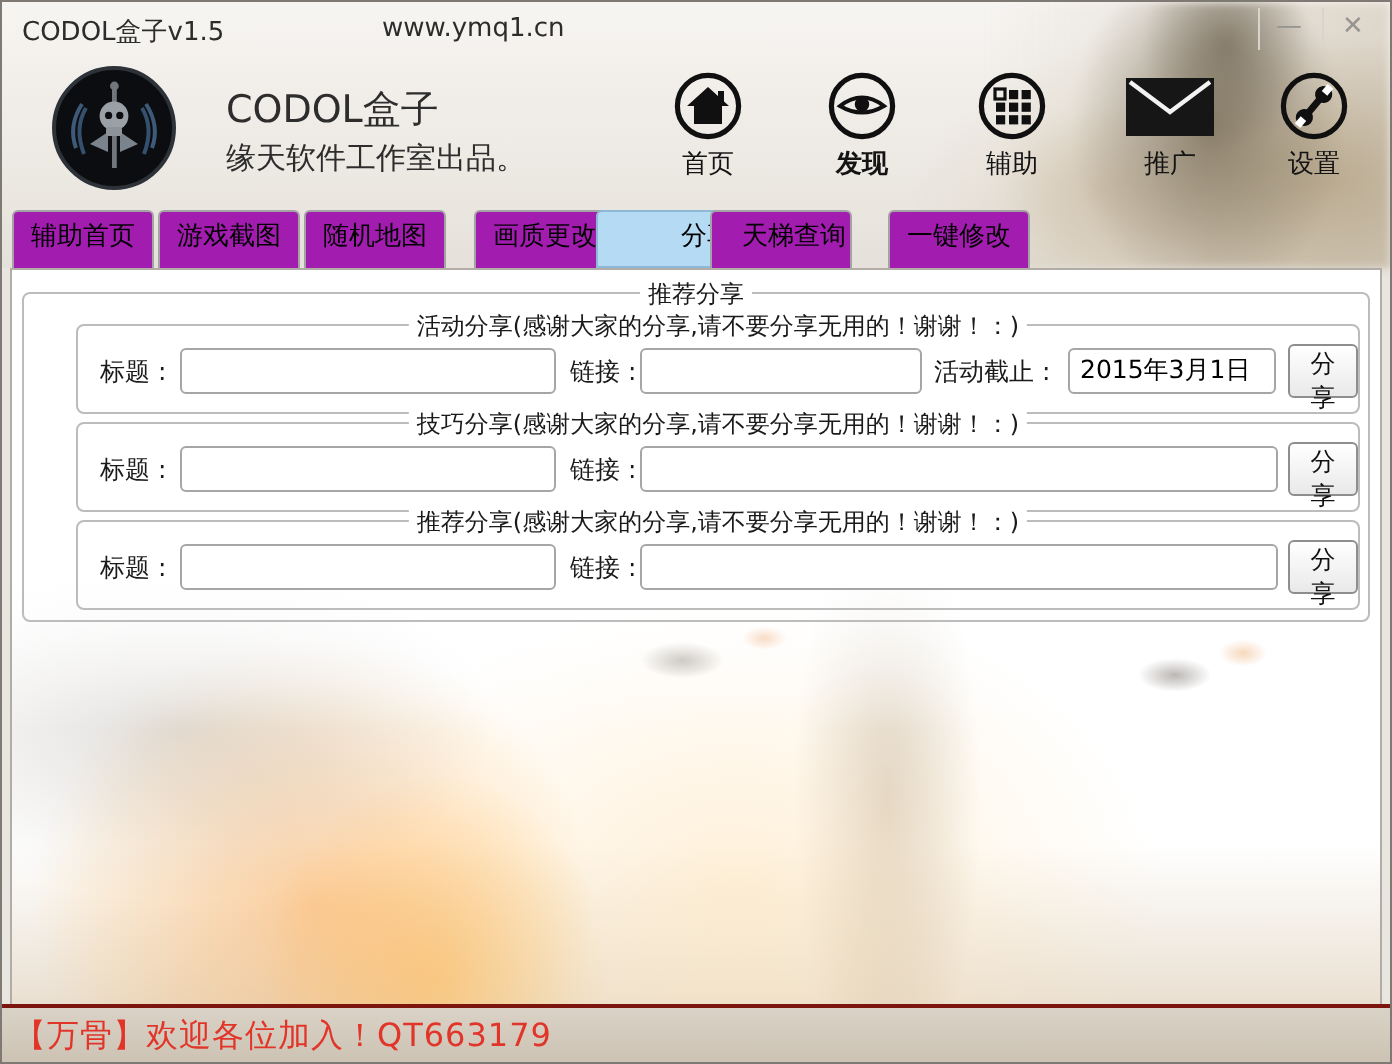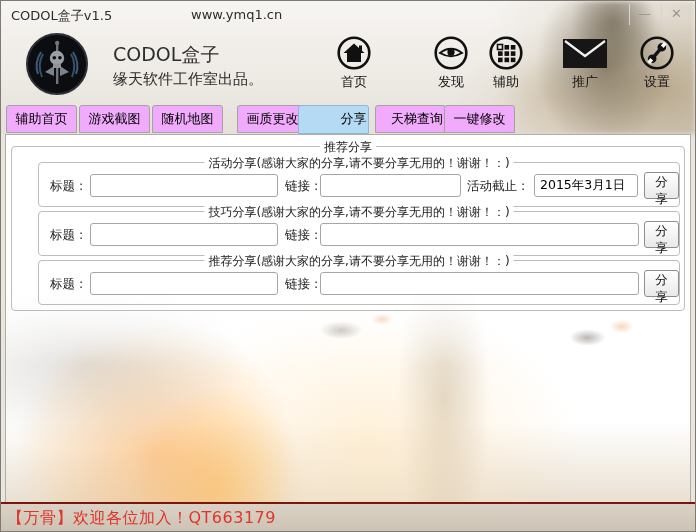--- a/index.html
+++ b/index.html
@@ -28,31 +28,31 @@
   .btn-close{right:4px;}
 
   
   .header{position:absolute;top:28px;left:0;right:0;height:72px;}
   .logo{position:absolute;left:24px;top:3px;width:64px;height:64px;}
   .app-name{position:absolute;left:112px;top:13px;font-size:19px;color:#2d2d2d;}
   .app-tagline{position:absolute;left:112px;top:41px;font-size:15px;color:#2d2d2d;}
   .nav-item{position:absolute;top:6px;width:64px;text-align:center;cursor:pointer;}
   .nav-item .ico{display:block;margin:0 auto;}
   .nav-label{display:block;margin-top:2px;font-size:13px;color:#141414;}
-  .nav-home{left:321px;} .nav-discover{left:418px;} .nav-assist{left:473px;}
+  .nav-home{left:321px;} .nav-discover{left:398px;font-weight:bold;} .nav-assist{left:473px;}
   .nav-promote{left:552px;} .nav-settings{left:624px;}
 
   
   .tabbar{position:absolute;top:100px;left:0;right:0;height:33px;}
-  .tab{position:absolute;top:4px;height:28px;width:71px;line-height:26px;text-align:center;
-    font-size:13px;color:#000;background:#f0abfc;border:1px solid #a3a3a3;
+  .tab{position:absolute;top:4px;height:40px;width:71px;line-height:26px;text-align:center;
+    font-size:13px;color:#000;background:#a21caf;border:1px solid #a3a3a3;
     border-radius:3px 3px 0 0;cursor:pointer;}
   .tab.active{background:#b5daf3;border-color:#8fb8d6;height:29px;}
   .tab-0{left:5px;} .tab-1{left:78px;} .tab-2{left:151px;} .tab-3{left:236px;}
-  .tab-4{left:297px;padding-left:40px;} .tab-5{left:374px;padding-left:13px;} .tab-6{left:443px;}
+  .tab-4{left:297px;padding-left:40px;} .tab-5{left:354px;padding-left:13px;} .tab-6{left:443px;}
 
   
   .content{position:absolute;top:133px;left:4px;width:686px;height:370px;
     border:1px solid #b1ada6;background:#fff;}
   .explosion{position:absolute;inset:0;pointer-events:none;
     background:
       linear-gradient(to bottom,#fff 0,#fff 150px,rgba(255,255,255,0) 230px),
       radial-gradient(30px 13px at 49% 53%, rgba(82,70,58,0.50), rgba(82,70,58,0) 70%),
       radial-gradient(26px 12px at 85% 55%, rgba(66,54,46,0.55), rgba(66,54,46,0) 70%),
       radial-gradient(15px 8px at 55% 50%, rgba(225,120,35,0.60), rgba(225,120,35,0) 75%),

